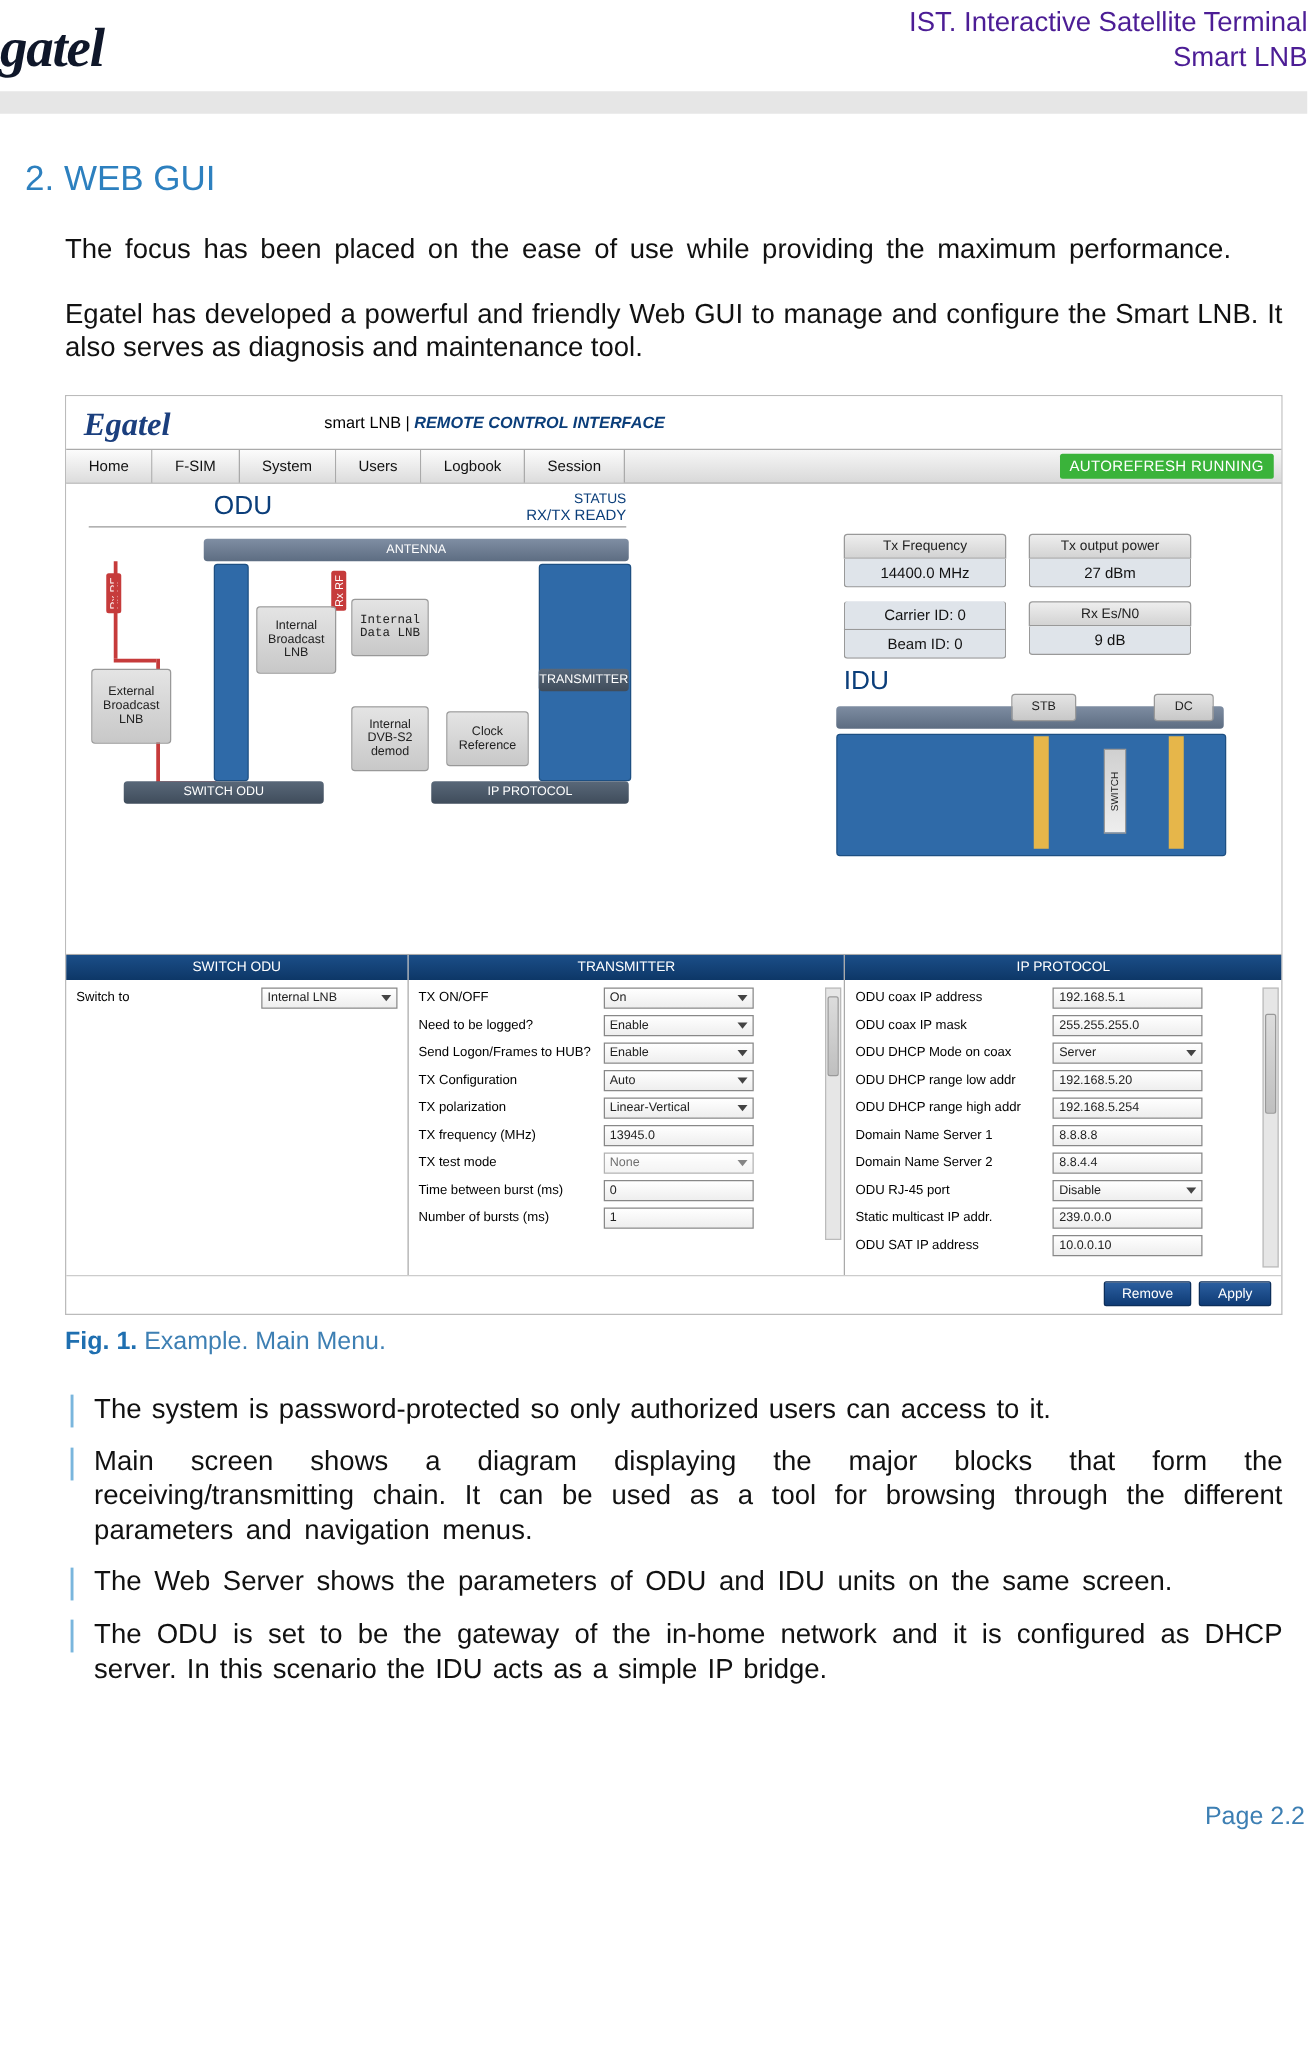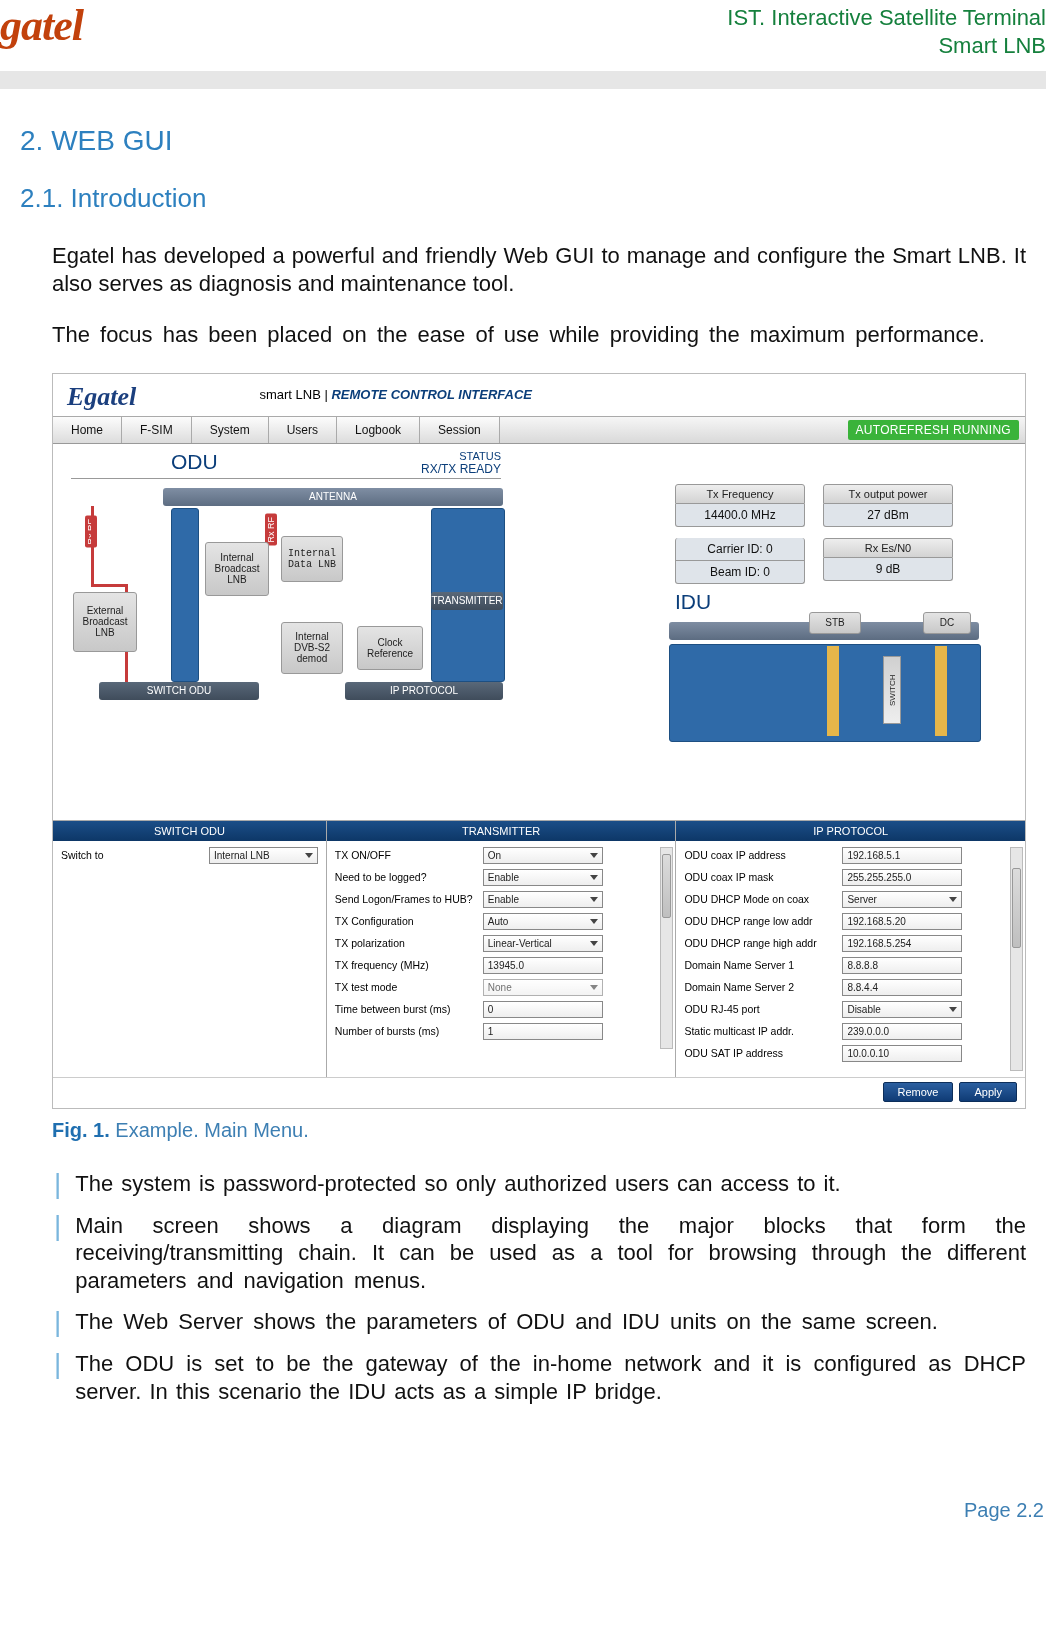--- a/index.html
+++ b/index.html
@@ -12,27 +12,28 @@
     display: flex;
     justify-content: space-between;
     align-items: flex-start;
     padding: 4px 0 6px 0;
   }
   .logo {
     font-family: Georgia, 'Times New Roman', serif;
     font-style: italic;
     font-weight: bold;
     font-size: 44px;
-    color: #c2410c;
+    color: #0f172a;
     letter-spacing: -1px;
     line-height: 1;
+    margin-top: 13px;
   }
   .header-right {
     text-align: right;
-    color: #15803d;
+    color: #4c1d95;
     font-size: 22px;
     line-height: 1.25;
   }
   .header-rule {
     background: #e6e6e6;
     height: 18px;
     margin: 6px 0 0 0;
   }
   .content {
     padding: 36px 20px 0 20px;
@@ -234,26 +235,23 @@
   </div>
 </div>
 <div class="header-rule"></div>
 
 <div class="content">
 
   <h2 class="section">
     <span>2.</span>&nbsp;<span>WEB GUI</span>
   </h2>
 
-  <h3 class="subsection">
-    <span>2.1.</span>&nbsp;<span>Introduction</span>
-  </h3>
-
+
+  <p class="body-text st">The focus has been placed on the ease of use while providing the maximum performance.</p>
   <p class="body-text">Egatel has developed a powerful and friendly Web GUI to manage and configure the Smart LNB. It also serves as diagnosis and maintenance tool.</p>
-  <p class="body-text st">The focus has been placed on the ease of use while providing the maximum performance.</p>
 
   <div class="screenshot">
 
     <div class="ss-top">
       <span class="brand">Egatel</span>
       <span class="ss-title">
         <span>smart LNB | </span><strong>REMOTE CONTROL INTERFACE</strong>
       </span>
     </div>
 

